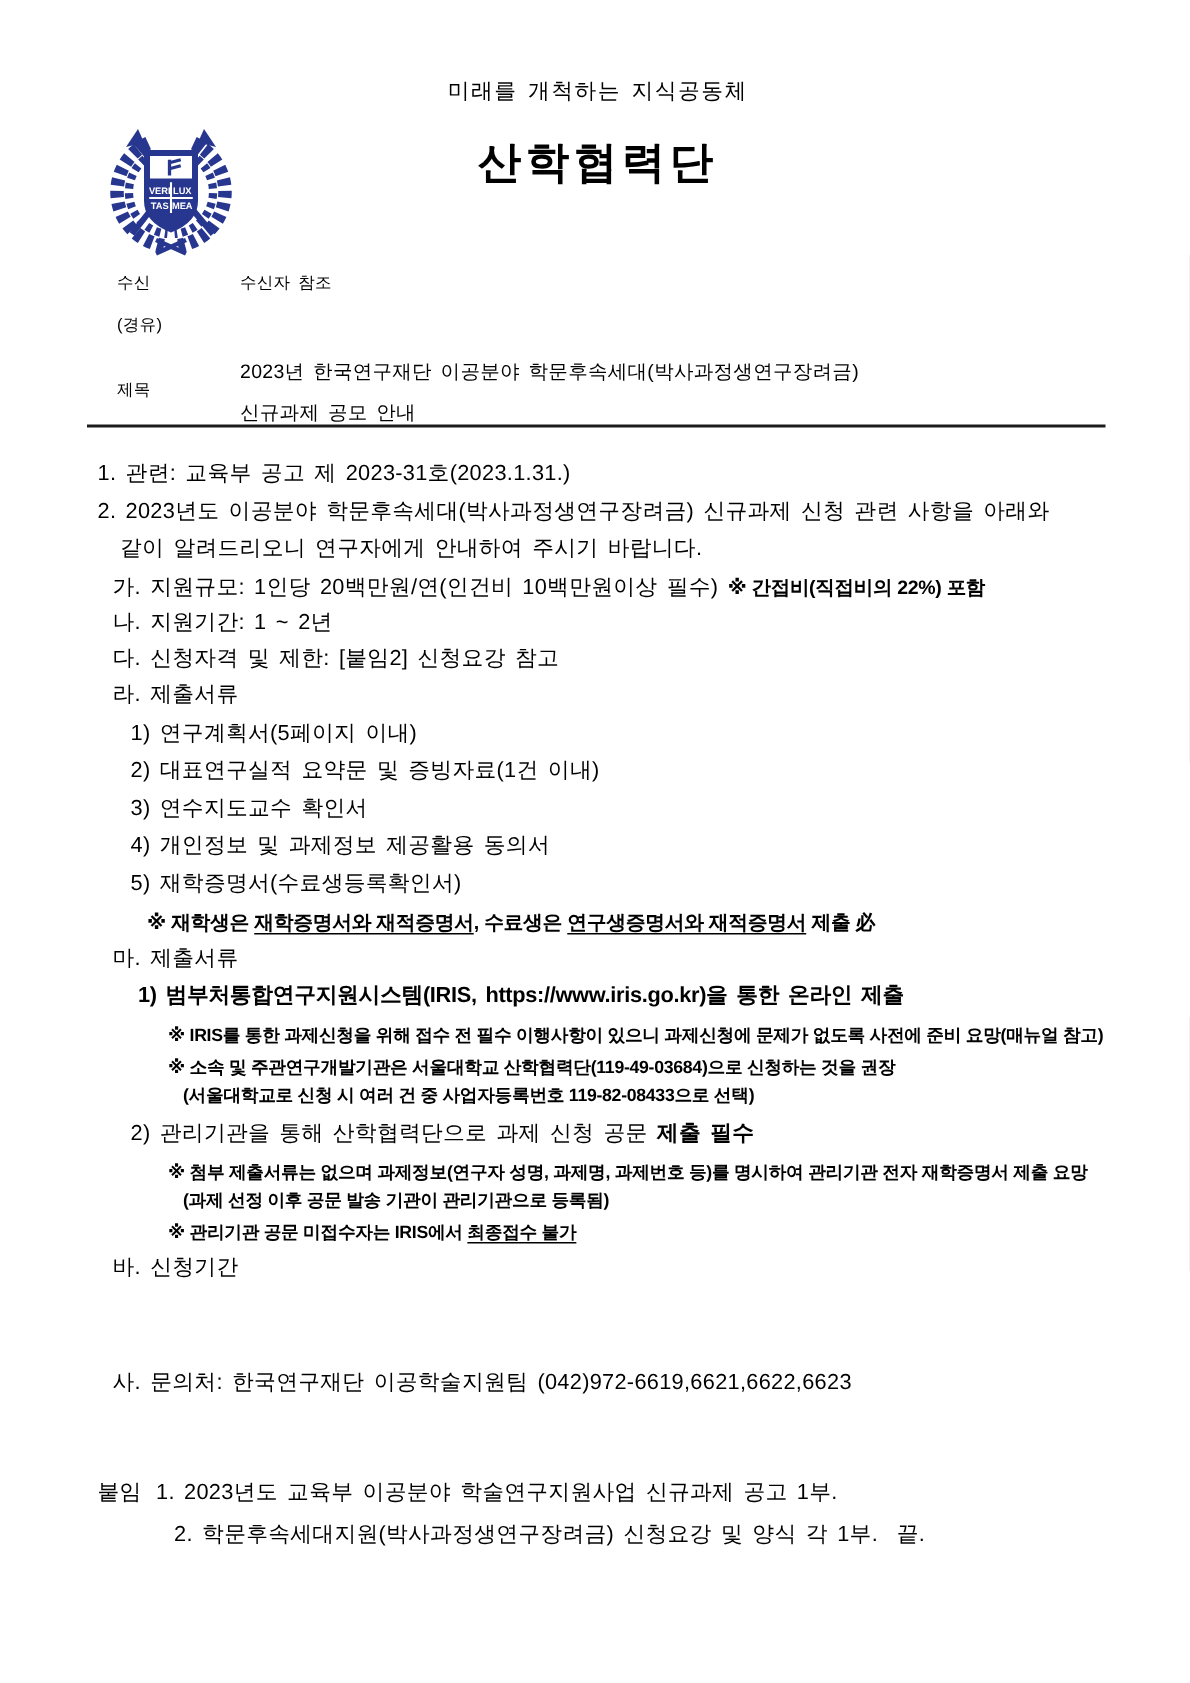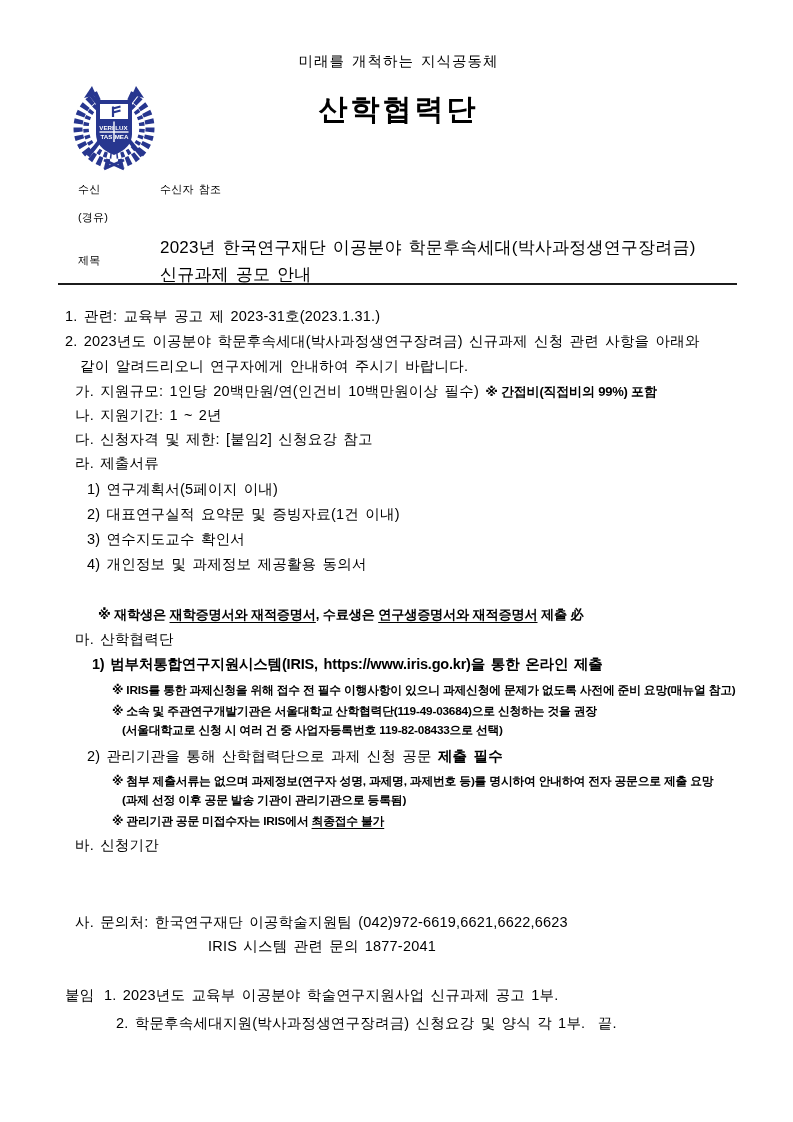--- a/index.html
+++ b/index.html
@@ -18,21 +18,21 @@
     font-size:14.5px;
     letter-spacing:0.2px;
     word-spacing:2px;
     color:#000000;
     line-height:19px;
   }
   .center{left:60px;width:677px;text-align:center;}
   .slogan{font-size:14.5px;letter-spacing:1px;}
   .orgtitle{font-size:29px;font-weight:bold;letter-spacing:3px;}
   .label{font-size:11px;}
-  .subj{font-size:17px;}
+  .subj{font-size:13px;}
   .b{font-weight:bold;}
   .u{text-decoration:underline;text-underline-offset:3px;}
   .bu{font-weight:bold;text-decoration:underline;text-underline-offset:3px;}
   .sm{font-size:11.8px;font-weight:bold;letter-spacing:-0.2px;word-spacing:0;}
   .note13{font-size:13.2px;font-weight:bold;letter-spacing:-0.2px;word-spacing:0;}
   .inline-note{font-size:13px;font-weight:bold;letter-spacing:-0.2px;word-spacing:0;}
   .rule{position:absolute;left:58px;top:283px;width:679px;height:2.4px;background:#1c1c1c;}
   .emblem{position:absolute;left:68px;top:76px;}
 </style>
 </head>
@@ -82,46 +82,46 @@
   <div class="ln label" style="left:78px;top:251px;">제목</div>
   <div class="ln subj" style="left:160px;top:238px;">2023년 한국연구재단 이공분야 학문후속세대(박사과정생연구장려금)</div>
   <div class="ln subj" style="left:160px;top:265px;">신규과제 공모 안내</div>
 
   <div class="rule"></div>
 
   <div class="ln" style="left:65px;top:307px;">1. 관련: 교육부 공고 제 2023-31호(2023.1.31.)</div>
   <div class="ln" style="left:65px;top:332px;">2. 2023년도 이공분야 학문후속세대(박사과정생연구장려금) 신규과제 신청 관련 사항을 아래와</div>
   <div class="ln" style="left:80px;top:357px;">같이 알려드리오니 연구자에게 안내하여 주시기 바랍니다.</div>
 
-  <div class="ln" style="left:75px;top:382px;"><span>가. 지원규모: 1인당 20백만원/연(인건비 10백만원이상 필수) </span><span class="inline-note">※ 간접비(직접비의 99%) 포함</span></div>
+  <div class="ln" style="left:75px;top:382px;"><span>가. 지원규모: 1인당 20백만원/연(인건비 10백만원이상 필수) </span><span class="inline-note">※ 간접비(직접비의 22%) 포함</span></div>
 
   <div class="ln" style="left:75px;top:406px;">나. 지원기간: 1 ~ 2년</div>
   <div class="ln" style="left:75px;top:430px;">다. 신청자격 및 제한: [붙임2] 신청요강 참고</div>
   <div class="ln" style="left:75px;top:454px;">라. 제출서류</div>
 
   <div class="ln" style="left:87px;top:480px;">1) 연구계획서(5페이지 이내)</div>
   <div class="ln" style="left:87px;top:505px;">2) 대표연구실적 요약문 및 증빙자료(1건 이내)</div>
   <div class="ln" style="left:87px;top:530px;">3) 연수지도교수 확인서</div>
   <div class="ln" style="left:87px;top:555px;">4) 개인정보 및 과제정보 제공활용 동의서</div>
+  <div class="ln" style="left:87px;top:580px;">5) 재학증명서(수료생등록확인서)</div>
 
   <div class="ln note13" style="left:98px;top:605px;"><span>※ 재학생은 </span><span class="u">재학증명서와 재적증명서</span><span>, 수료생은 </span><span class="u">연구생증명서와 재적증명서</span><span> 제출 必</span></div>
 
-  <div class="ln" style="left:75px;top:630px;">마. 산학협력단</div>
+  <div class="ln" style="left:75px;top:630px;">마. 제출서류</div>
   <div class="ln b" style="left:92px;top:655px;letter-spacing:-0.2px;">1) 범부처통합연구지원시스템(IRIS, https://www.iris.go.kr)을 통한 온라인 제출</div>
   <div class="ln sm" style="left:112px;top:681px;">※ IRIS를 통한 과제신청을 위해 접수 전 필수 이행사항이 있으니 과제신청에 문제가 없도록 사전에 준비 요망(매뉴얼 참고)</div>
   <div class="ln sm" style="left:112px;top:702px;">※ 소속 및 주관연구개발기관은 서울대학교 산학협력단(119-49-03684)으로 신청하는 것을 권장</div>
   <div class="ln sm" style="left:122px;top:721px;">(서울대학교로 신청 시 여러 건 중 사업자등록번호 119-82-08433으로 선택)</div>
 
   <div class="ln" style="left:87px;top:747px;"><span>2) 관리기관을 통해 산학협력단으로 과제 신청 공문 </span><span class="b">제출 필수</span></div>
-  <div class="ln sm" style="left:112px;top:772px;">※ 첨부 제출서류는 없으며 과제정보(연구자 성명, 과제명, 과제번호 등)를 명시하여 안내하여 전자 공문으로 제출 요망</div>
+  <div class="ln sm" style="left:112px;top:772px;">※ 첨부 제출서류는 없으며 과제정보(연구자 성명, 과제명, 과제번호 등)를 명시하여 관리기관 전자 재학증명서 제출 요망</div>
   <div class="ln sm" style="left:122px;top:791px;">(과제 선정 이후 공문 발송 기관이 관리기관으로 등록됨)</div>
   <div class="ln sm" style="left:112px;top:812px;"><span>※ 관리기관 공문 미접수자는 IRIS에서 </span><span class="u">최종접수 불가</span></div>
 
   <div class="ln" style="left:75px;top:836px;">바. 신청기간</div>
 
   <div class="ln" style="left:75px;top:913px;">사. 문의처: 한국연구재단 이공학술지원팀 (042)972-6619,6621,6622,6623</div>
-  <div class="ln" style="left:208px;top:937px;">IRIS 시스템 관련 문의 1877-2041</div>
 
   <div class="ln" style="left:65px;top:986px;">붙임</div>
   <div class="ln" style="left:104px;top:986px;">1. 2023년도 교육부 이공분야 학술연구지원사업 신규과제 공고 1부.</div>
   <div class="ln" style="left:116px;top:1014px;">2. 학문후속세대지원(박사과정생연구장려금) 신청요강 및 양식 각 1부.  끝.</div>
 
 </div>
 
 </body></html>

